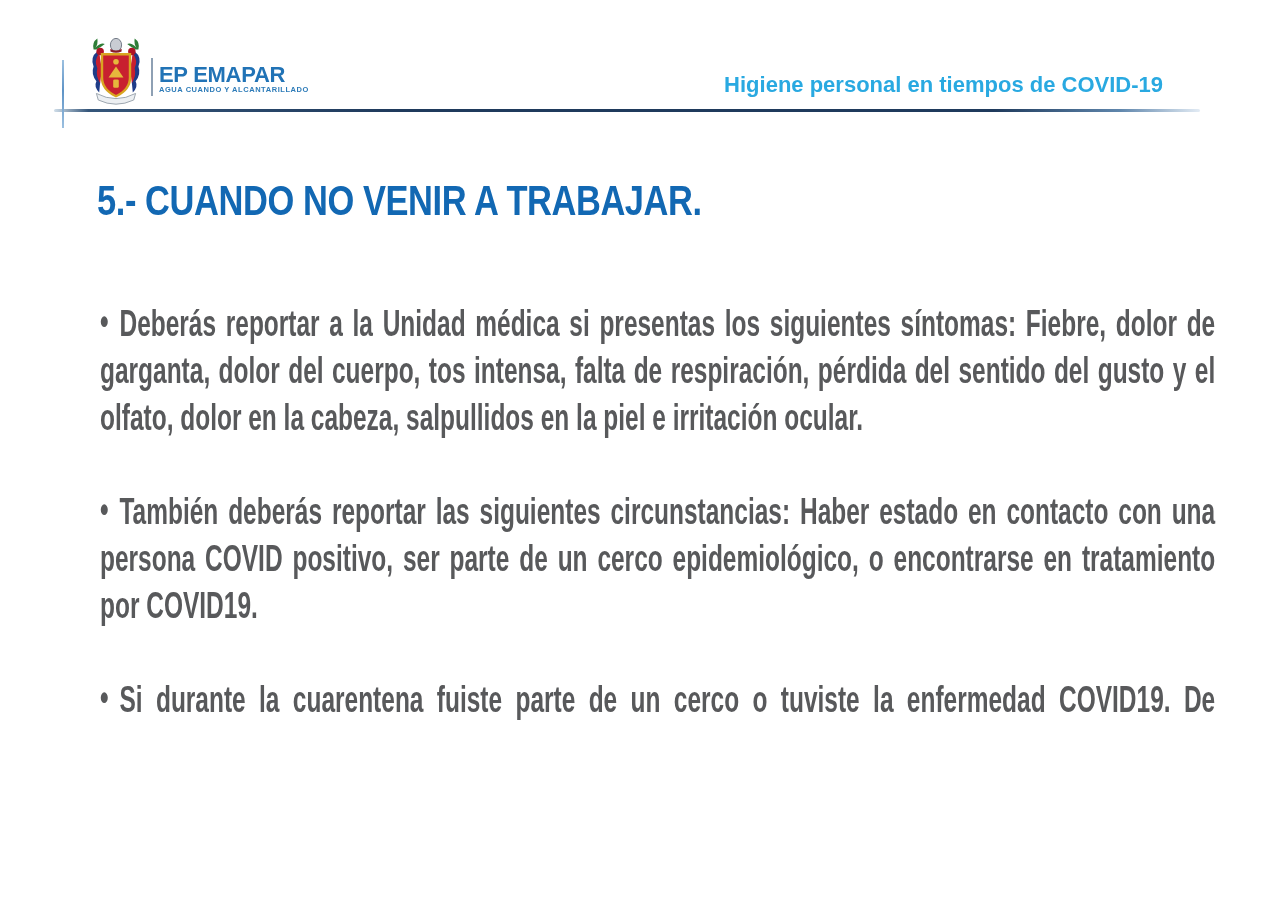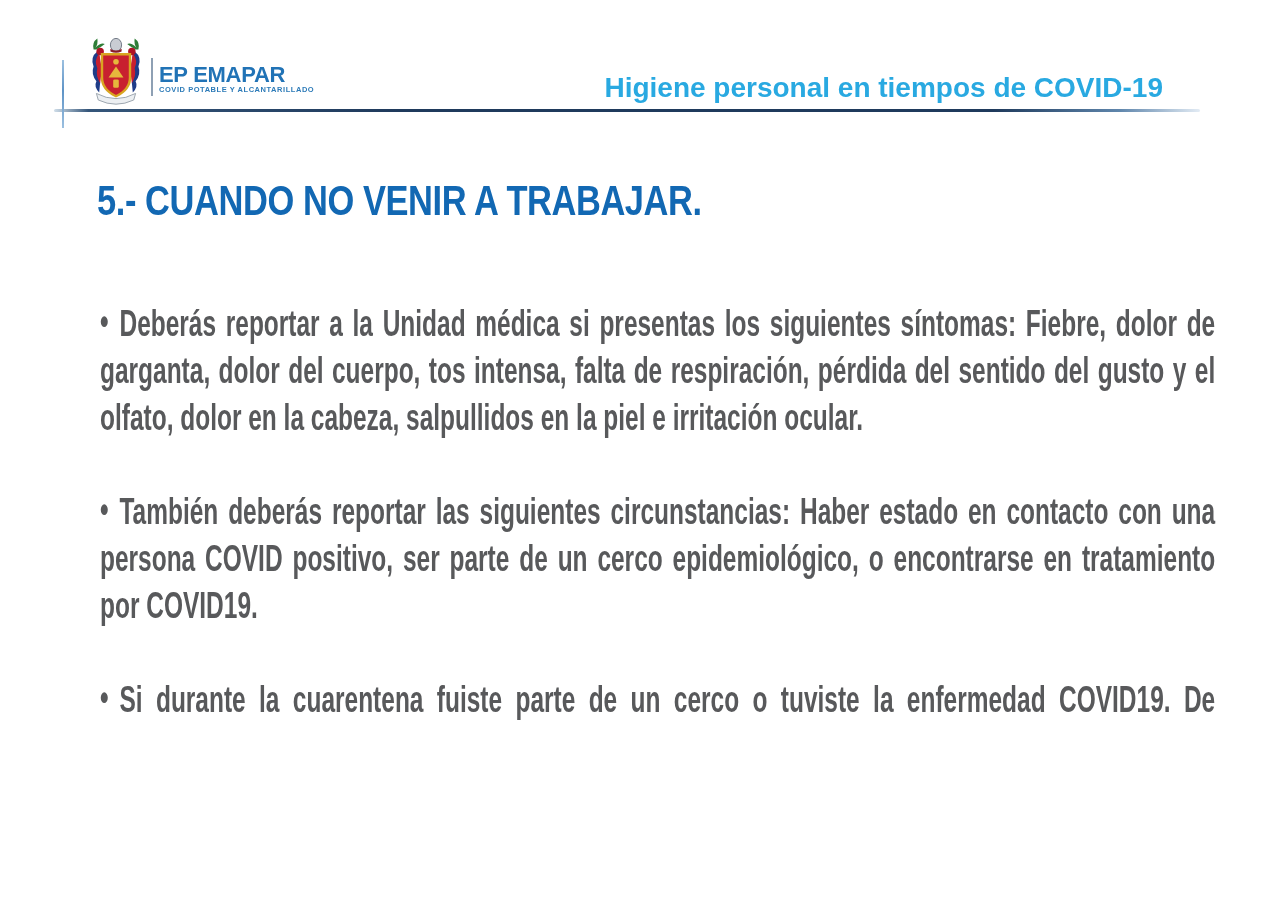--- a/index.html
+++ b/index.html
@@ -39,21 +39,21 @@
     left: 159px; top: 85px;
     font-size: 7.5px;
     font-weight: bold;
     letter-spacing: 0.55px;
     color: #2d7bb8;
     white-space: nowrap;
   }
   .slide-topic {
     position: absolute;
     right: 117px; top: 72px;
-    font-size: 28px;
+    font-size: 22px;
     font-weight: bold;
     color: #29a9e1;
     white-space: nowrap;
   }
   .header-rule {
     position: absolute;
     left: 54px; top: 109px;
     width: 1146px; height: 3px;
     background: linear-gradient(to right,
       rgba(170,195,215,0.55) 0%,
@@ -142,21 +142,21 @@
       <circle cx="30" cy="27" r="3" fill="#e6b83c"></circle>
       <rect x="27" y="46" width="6" height="9" rx="1.5" fill="#e6b83c"></rect>
 
       <path d="M9,61 Q30,72 51,61 L49,68 Q30,77 11,68 Z" fill="#eceff2" stroke="#97a0aa" stroke-width="1"></path>
     </svg>
 
     <div class="logo-divider"></div>
 
     <div class="org-wordmark">EP EMAPAR</div>
 
-    <div class="org-tagline">COVID POTABLE Y ALCANTARILLADO</div>
+    <div class="org-tagline">AGUA CUANDO Y ALCANTARILLADO</div>
 
     <div class="slide-topic">Higiene personal en tiempos de COVID-19</div>
 
     <div class="header-rule"></div>
     <div class="accent-vline"></div>
   </div>
 
   <h1 class="slide-title">5.- CUANDO NO VENIR A TRABAJAR.</h1>
 
   <div class="body-block">

